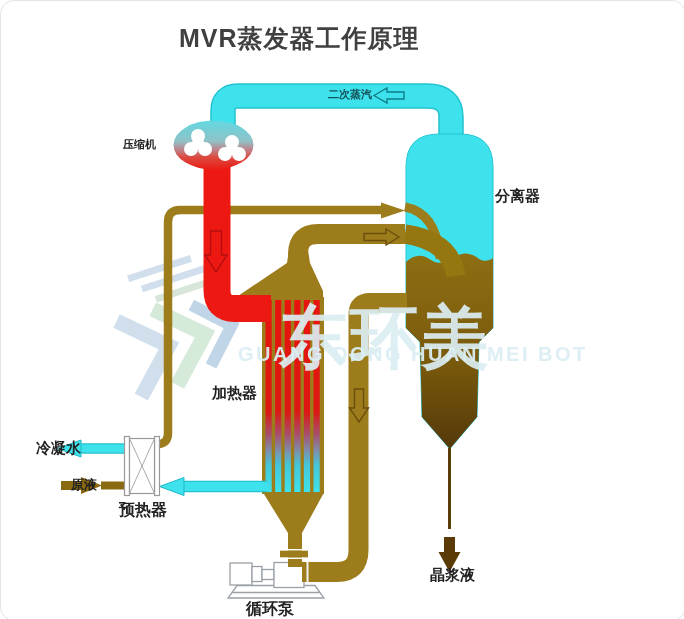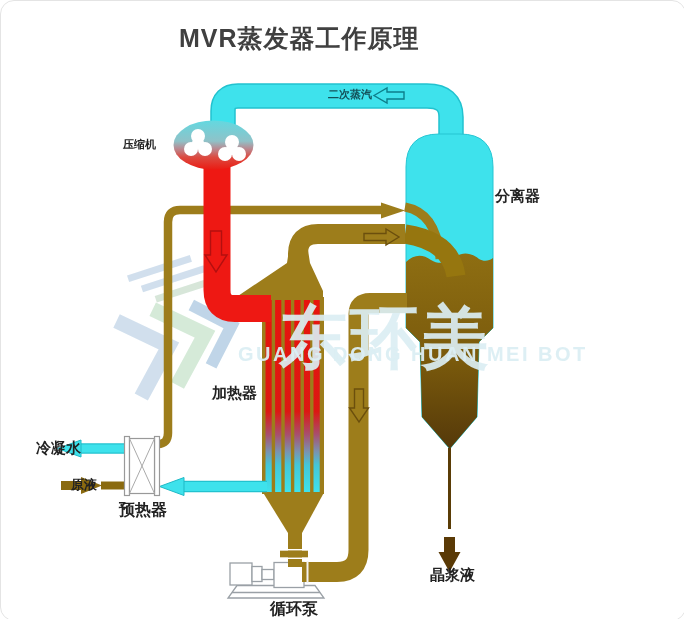--- a/index.html
+++ b/index.html
@@ -8,21 +8,21 @@
     border:1px solid #e4e4e4;border-radius:14px;overflow:hidden;
     font-family:"Liberation Sans","DejaVu Sans",sans-serif;
   }
   #art{position:absolute;left:0;top:0;}
   .lbl{position:absolute;color:#222;white-space:nowrap;z-index:20;line-height:1.1;font-weight:bold;}
   .title{left:178px;top:24px;font-size:25px;font-weight:bold;color:#404040;letter-spacing:1px;}
   .lbl-compressor{left:122px;top:137px;font-size:11px;}
   .lbl-separator{left:494px;top:187px;font-size:15px;}
   .lbl-heater{left:211px;top:372px;font-size:15px;margin-top:12px;}
   .lbl-preheater{left:118px;top:500px;font-size:16px;}
-  .lbl-pump{left:245px;top:599px;font-size:16px;margin-left:24px;}
+  .lbl-pump{left:245px;top:599px;font-size:16px;}
   .lbl-condensate{left:35px;top:439px;font-size:15px;}
   .lbl-rawliquid{left:38px;top:477px;font-size:13px;margin-left:32px;}
   .lbl-slurry{left:429px;top:566px;font-size:15px;}
   .lbl-steam{left:327px;top:87px;font-size:11px;color:#14525a;}
   .wm-cn{
     position:absolute;left:278px;top:292px;z-index:10;
     font-size:68px;font-weight:bold;letter-spacing:3px;
     color:rgba(219,238,243,0.92);
   }
   .wm-py{

